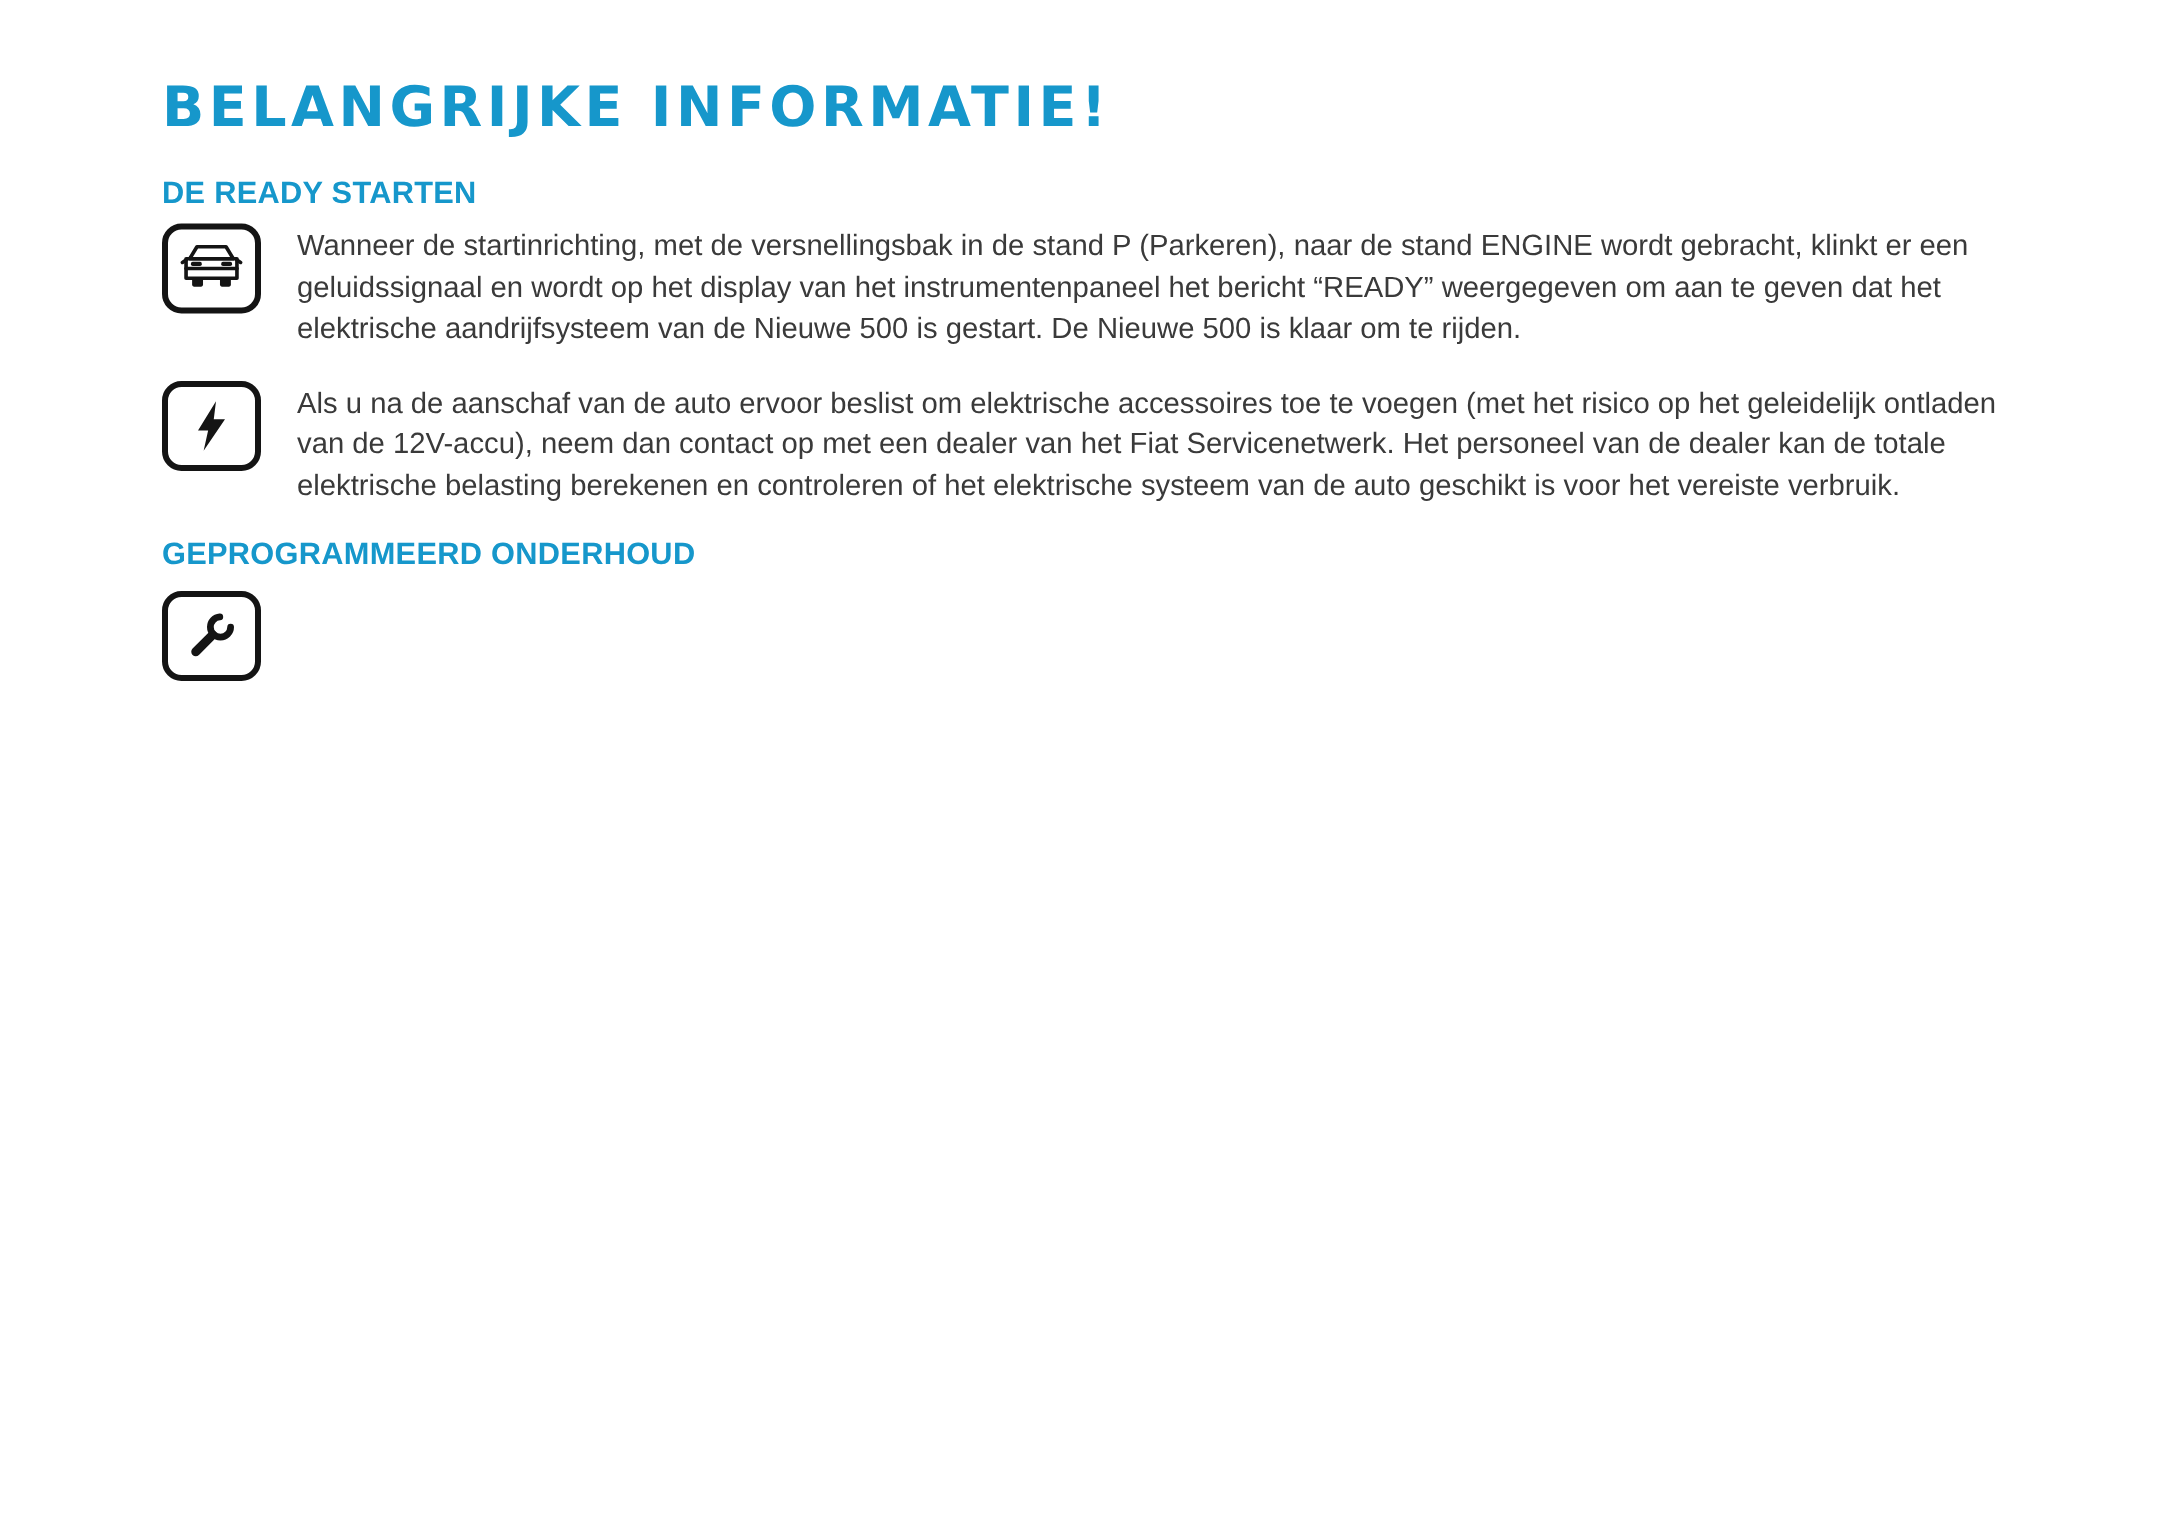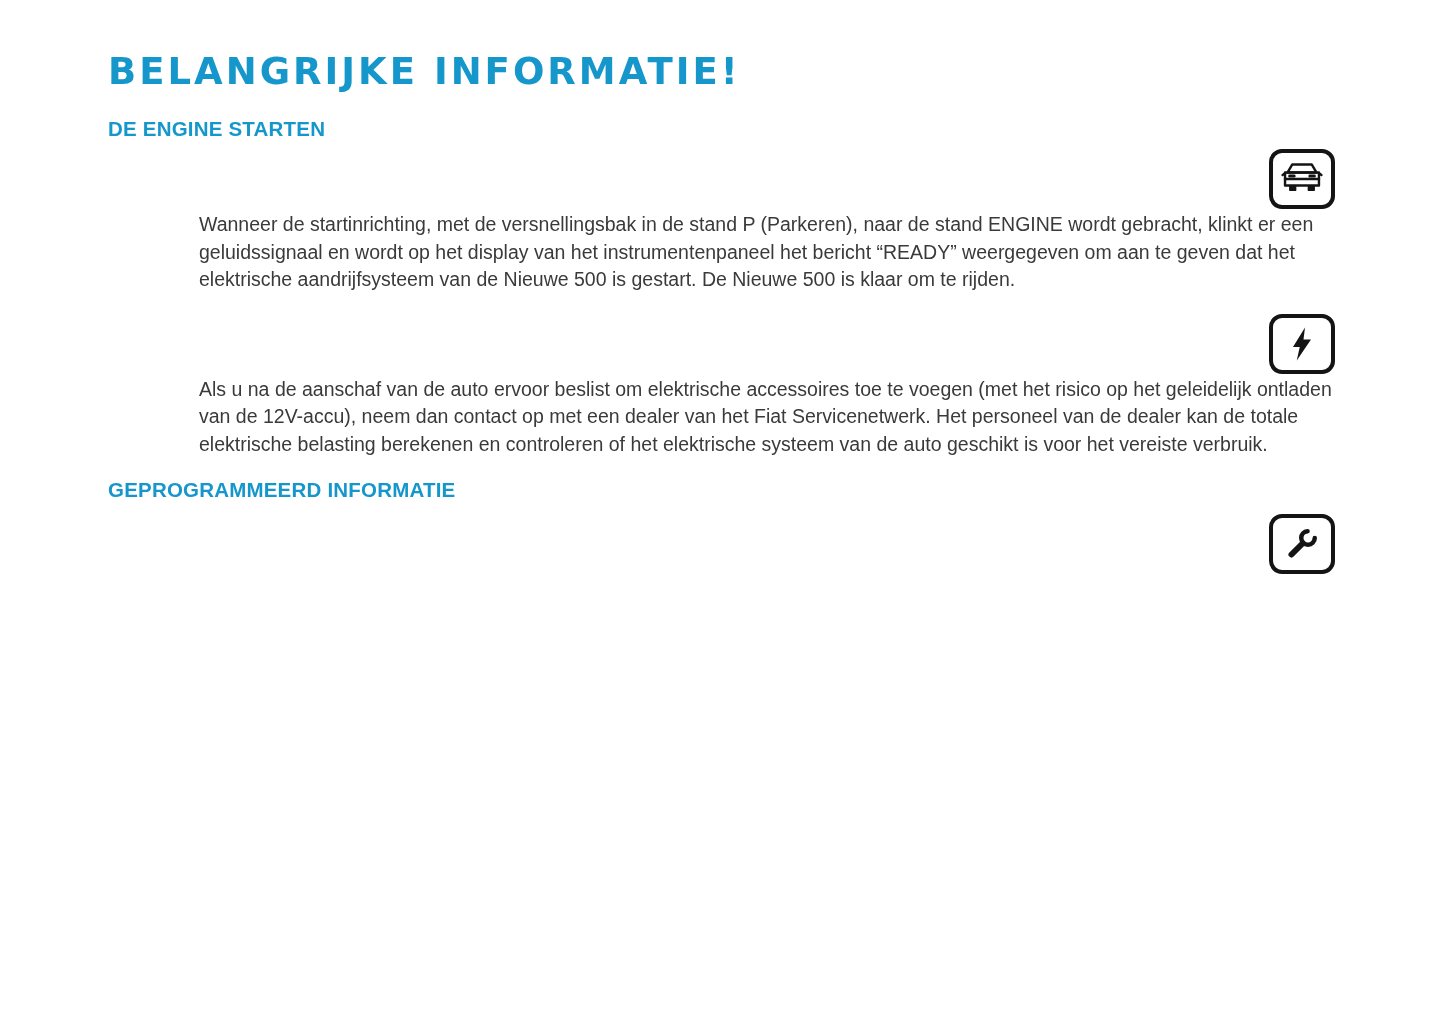--- a/index.html
+++ b/index.html
@@ -33,22 +33,21 @@
   }
   .heading {
     margin: 0 0 8px 0;
     font-size: 20.5px;
     font-weight: 700;
     color: #1697cb;
     letter-spacing: 0.2px;
   }
   .row {
     display: flex;
-    align-items: flex-end;
-    flex-direction: column;
+    align-items: flex-start;
   }
   .icon-box {
     flex: 0 0 auto;
     width: 58px;
     height: 52px;
     border: 4px solid #141414;
     border-radius: 13px;
     display: flex;
     align-items: center;
     justify-content: center;
@@ -65,21 +64,21 @@
   .glyph { display: block; }
 </style>
 </head>
 <body>
 
 <div class="page">
 
   <h1 class="title">BELANGRIJKE INFORMATIE!</h1>
 
   <section class="info-section">
-    <h2 class="heading">DE ENGINE STARTEN</h2>
+    <h2 class="heading">DE READY STARTEN</h2>
     <div class="row">
       <div class="icon-box">
         <svg class="glyph" viewBox="0 0 52 44" width="42" height="36" aria-hidden="true">
           <g fill="none" stroke="#141414" stroke-width="3" stroke-linejoin="round" stroke-linecap="round">
             <path d="M14 4 H38 L44 14 H8 Z"></path>
             <path d="M5 14 H47 V30 H5 Z"></path>
             <path d="M5 22 H47"></path>
             <path d="M5 15 l-3 2 M47 15 l3 2"></path>
           </g>
           <g fill="#141414">
@@ -99,21 +98,21 @@
       <div class="icon-box">
         <svg class="glyph" viewBox="0 0 40 48" width="30" height="36" aria-hidden="true">
           <polygon points="24,2 8,28 17,28 13,46 32,18 22,18" fill="#141414"></polygon>
         </svg>
       </div>
       <p class="body-text">Als u na de aanschaf van de auto ervoor beslist om elektrische accessoires toe te voegen (met het risico op het geleidelijk ontladen van de 12V-accu), neem dan contact op met een dealer van het Fiat Servicenetwerk. Het personeel van de dealer kan de totale elektrische belasting berekenen en controleren of het elektrische systeem van de auto geschikt is voor het vereiste verbruik.</p>
     </div>
   </section>
 
   <section class="info-section">
-    <h2 class="heading" style="margin-bottom:12px;">GEPROGRAMMEERD INFORMATIE</h2>
+    <h2 class="heading" style="margin-bottom:12px;">GEPROGRAMMEERD ONDERHOUD</h2>
     <div class="row">
       <div class="icon-box">
         <svg class="glyph" viewBox="0 0 48 48" width="36" height="36" aria-hidden="true">
           <path d="M10 38 L25 23" fill="none" stroke="#141414" stroke-width="8" stroke-linecap="round"></path>
           <circle cx="32" cy="16" r="9" fill="none" stroke="#141414" stroke-width="6" stroke-dasharray="41.5 15" stroke-linecap="round"></circle>
         </svg>
       </div>
     </div>
   </section>
 

